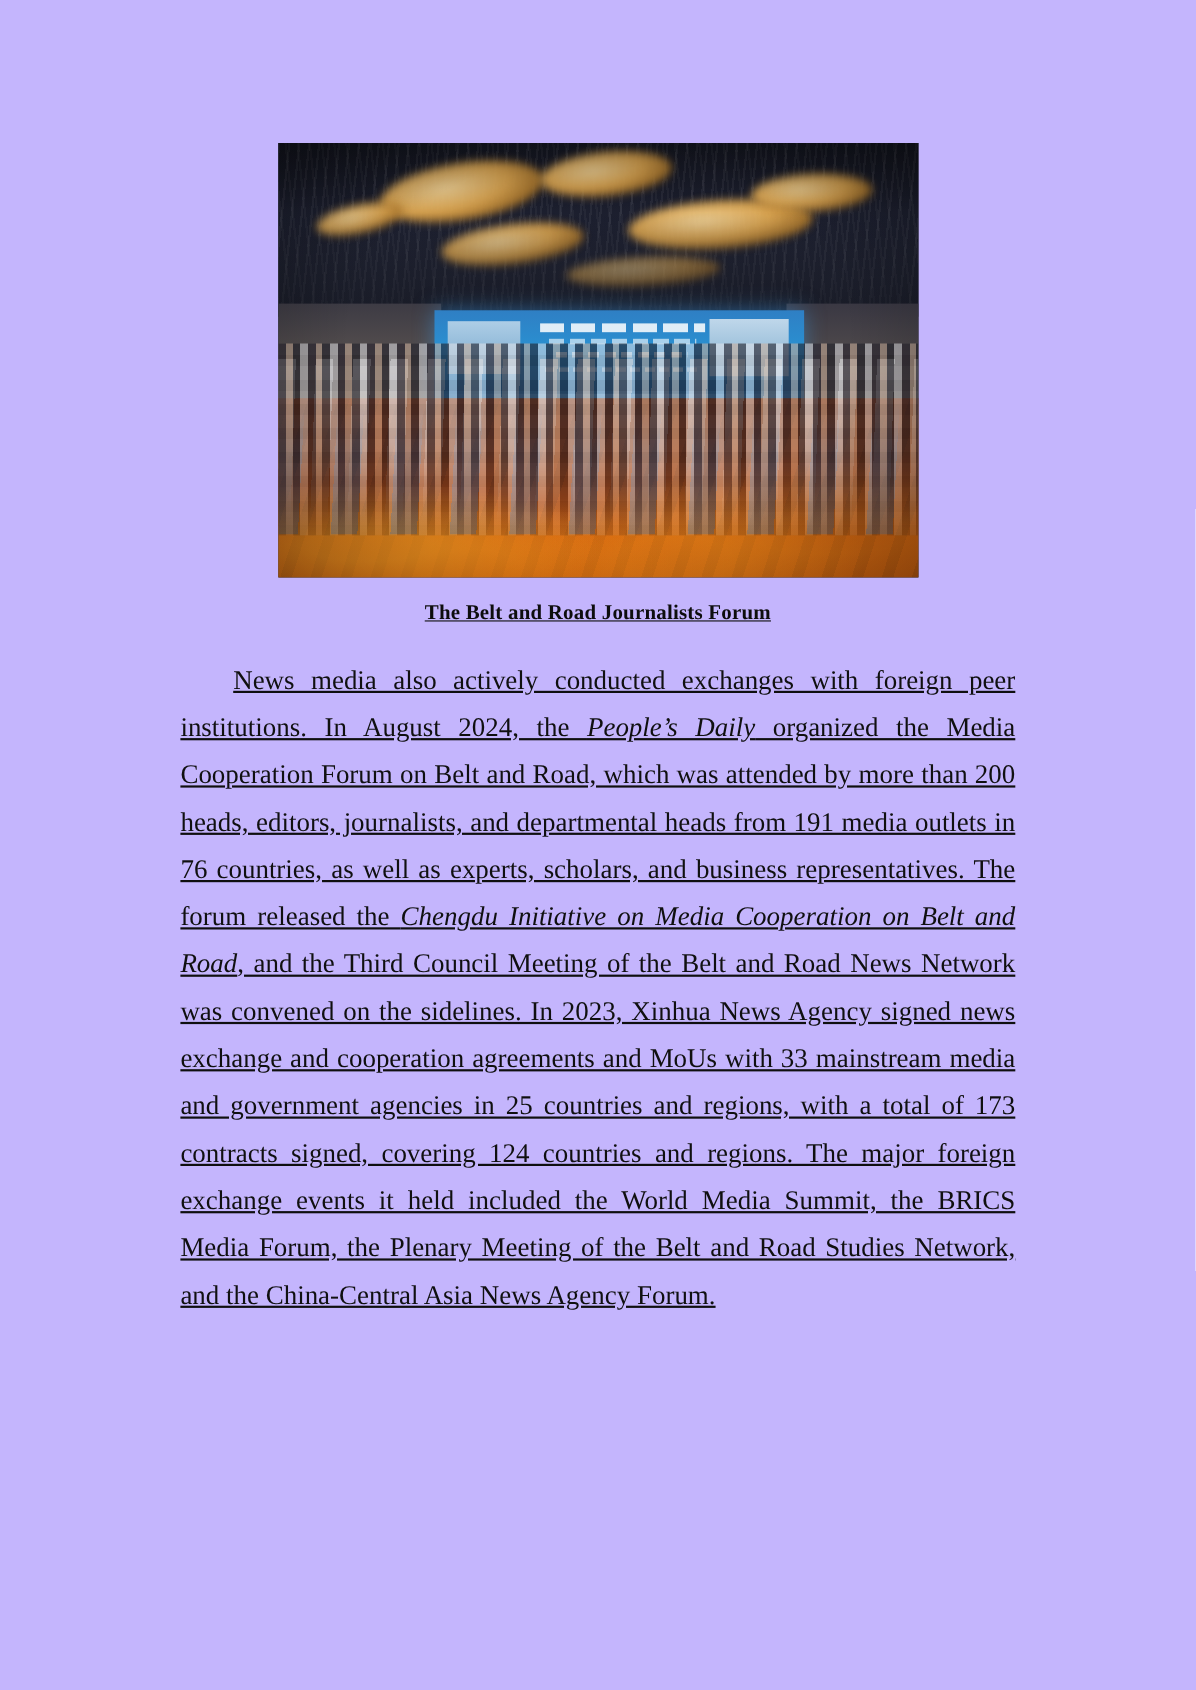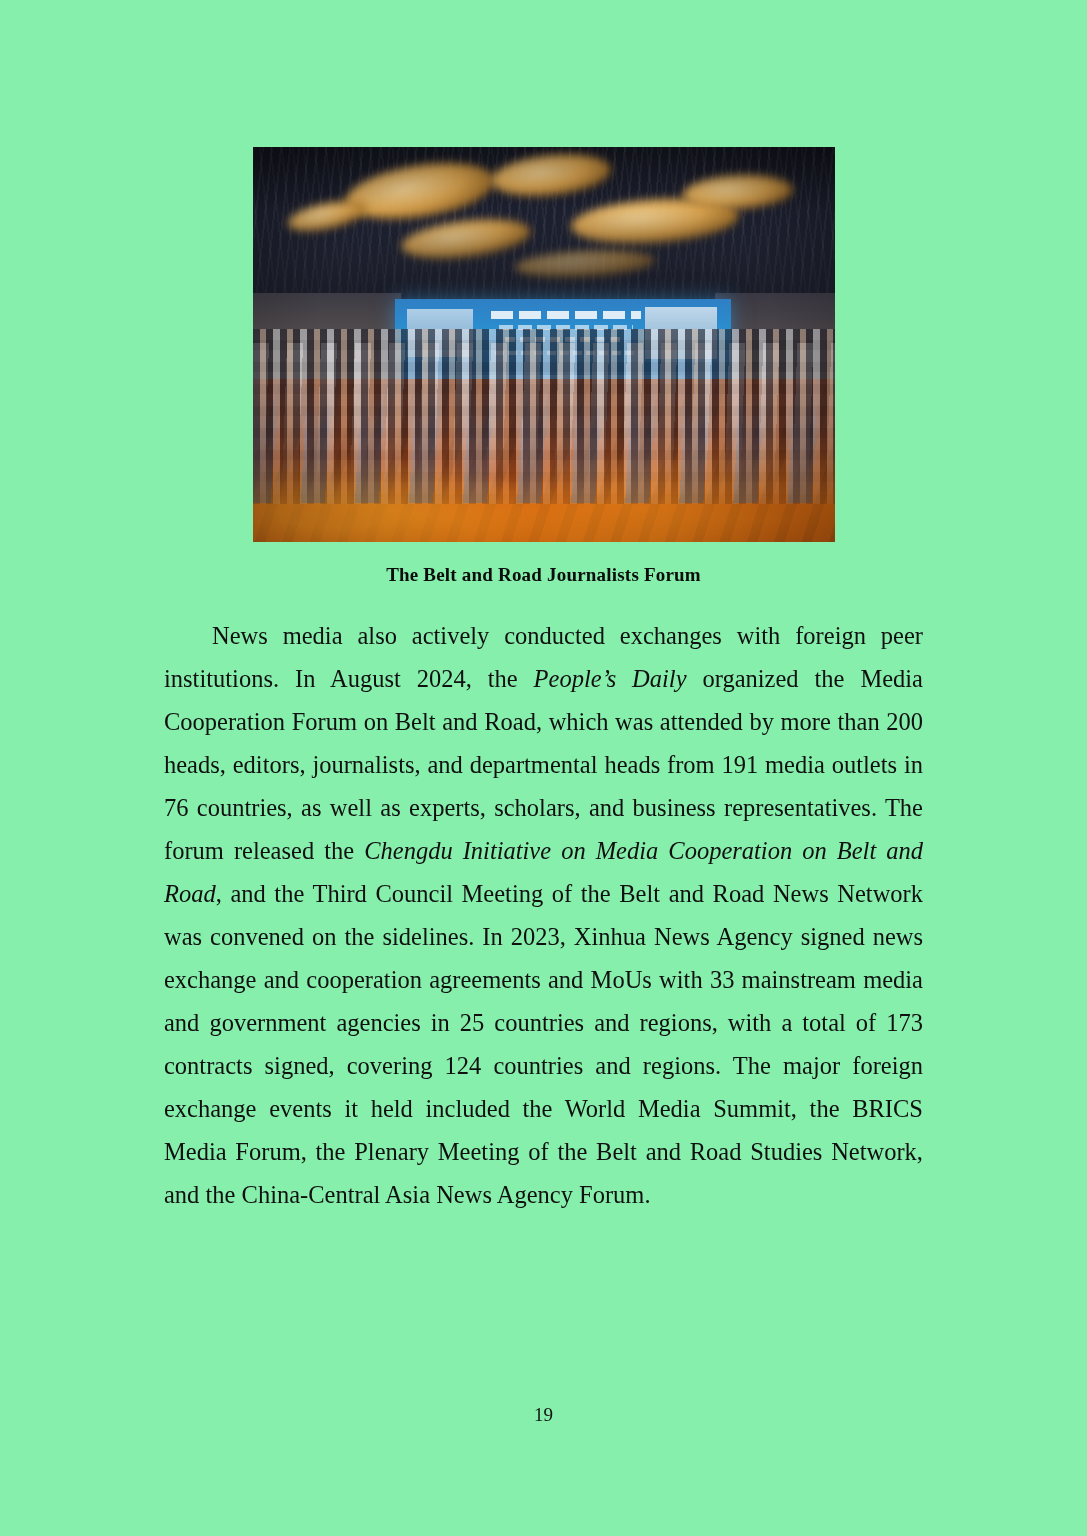--- a/index.html
+++ b/index.html
@@ -12,23 +12,24 @@
     height: 1536px;
     font-family: "Liberation Serif", serif;
     color: #0f0f0f;
     position: relative;
     overflow: hidden;
   }
   .page {
     width: 1087px;
     height: 1536px;
     box-sizing: border-box;
-    padding: 17px 164px;
+    padding: 0 164px;
     position: relative;
-    background: #86efac;
+    background: #c4b5fd;
+    text-decoration: underline;
   }
 
   
   .figure {
     margin: 0;
     padding-top: 130px;
     display: flex;
     flex-direction: column;
     align-items: center;
   }
@@ -254,14 +255,13 @@
       <div class="crowd"></div>
       <div class="photo-vignette"></div>
     </div>
     <figcaption class="caption">The Belt and Road Journalists Forum</figcaption>
   </figure>
 
   <p class="body-text">
     <span class="indent"></span><span>News media also actively conducted exchanges with foreign peer institutions. In August 2024, the </span><i>People’s Daily</i><span> organized the Media Cooperation Forum on Belt and Road, which was attended by more than 200 heads, editors, journalists, and departmental heads from 191 media outlets in 76 countries, as well as experts, scholars, and business representatives. The forum released the </span><i>Chengdu Initiative on Media Cooperation on Belt and Road</i><span>, and the Third Council Meeting of the Belt and Road News Network was convened on the sidelines. In 2023, Xinhua News Agency signed news exchange and cooperation agreements and MoUs with 33 mainstream media and government agencies in 25 countries and regions, with a total of 173 contracts signed, covering 124 countries and regions. The major foreign exchange events it held included the World Media Summit, the BRICS Media Forum, the Plenary Meeting of the Belt and Road Studies Network, and the China-Central Asia News Agency Forum.</span>
   </p>
 
-  <div class="page-number">19</div>
 </div>
 
 </body></html>

